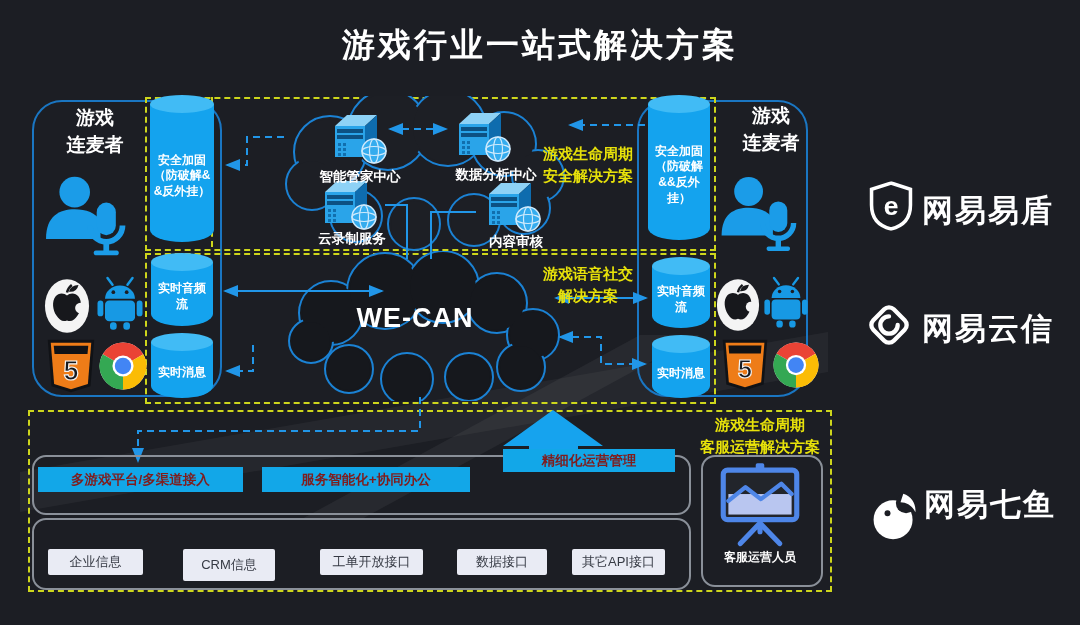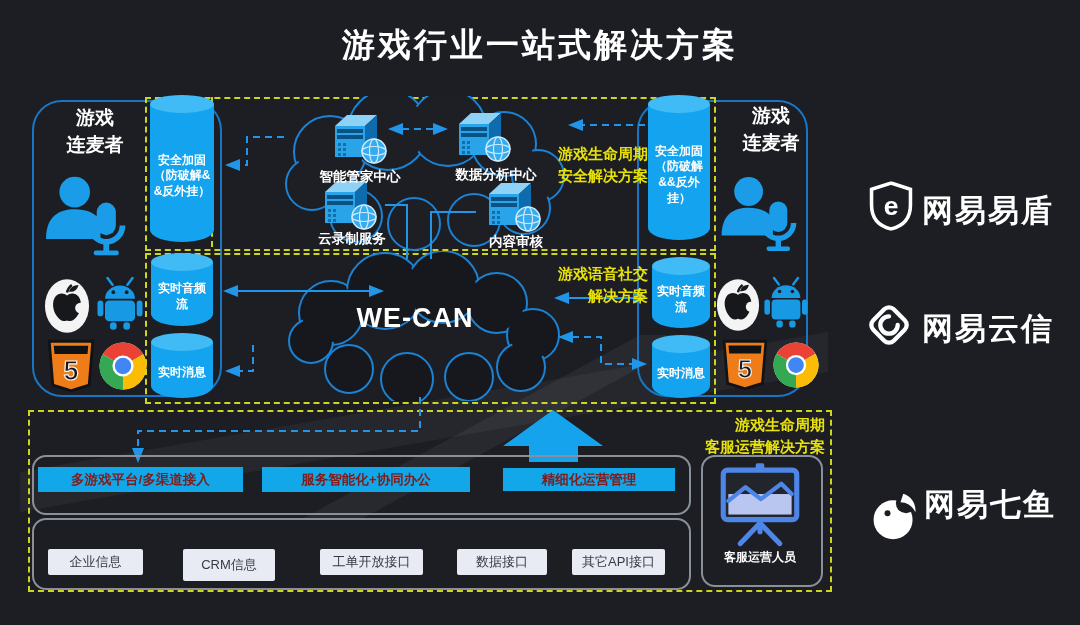--- a/index.html
+++ b/index.html
@@ -10,21 +10,21 @@
   .title{font-family:"Liberation Serif",serif;font-weight:700;font-size:33px;letter-spacing:3px;white-space:nowrap;}
   .panel{border:2.5px solid #1a76c2;border-radius:30px;}
   .ybox{border:2px dashed #cdd61c;}
   .yline{border-left:2px dashed #cdd61c;width:0;}
   .panel-label{font-size:19px;font-weight:700;line-height:27px;text-align:center;}
   .cyl{background:#14a3ee;border-radius:0 0 50% 50% / 0 0 12px 12px;}
   .cyl::before{content:"";position:absolute;left:0;right:0;top:-9px;height:18px;border-radius:50%;background:#41bbf5;}
   .cyl-label{position:absolute;left:3px;right:3px;top:12px;bottom:6px;display:flex;align-items:center;justify-content:center;
              text-align:center;font-size:12px;font-weight:700;line-height:1.3;word-break:break-all;}
   .srv-label{font-family:"Liberation Serif",serif;font-size:13.5px;font-weight:700;text-align:center;white-space:nowrap;}
-  .badge{color:#e8e20a;font-size:15px;font-weight:700;line-height:1.45;text-align:right;white-space:nowrap;}
+  .badge{color:#e8e20a;font-size:15px;font-weight:700;line-height:1.45;text-align:center;white-space:nowrap;}
   .cyanbtn{background:#12a7e8;color:#7f1d1d;font-weight:700;font-size:13.5px;}
   .graybox{border:2px solid #8a9099;border-radius:14px;}
   .litebtn{background:#e9ebf4;border-radius:2px;color:#363a44;font-size:13px;}
   .wecan{font-size:27px;font-weight:800;letter-spacing:1px;}
   .brand{color:#fff;font-weight:700;font-size:31px;letter-spacing:2px;white-space:nowrap;}
   .opf-title{font-family:"Liberation Serif",serif;font-size:13px;font-weight:700;}
   .staff-label{font-size:12px;font-weight:700;}
 </style>
 </head>
 <body>
@@ -302,21 +302,21 @@
   </div>
 
   <div class="abs badge" style="left:695px;top:414px;width:130px">
     <div>游戏生命周期</div>
     <div>客服运营解决方案</div>
   </div>
 
   <div class="abs graybox" style="left:32px;top:455px;width:655px;height:56px"></div>
   <div class="abs cyanbtn ctr" style="left:38px;top:467px;width:205px;height:25px">多游戏平台/多渠道接入</div>
   <div class="abs cyanbtn ctr" style="left:262px;top:467px;width:208px;height:25px">服务智能化+协同办公</div>
-  <div class="abs cyanbtn ctr" style="left:503px;top:468px;width:172px;height:23px">精细化运营管理</div>
+  <div class="abs cyanbtn ctr" style="left:503px;top:449px;width:172px;height:23px">精细化运营管理</div>
 
   <div class="abs graybox" style="left:32px;top:518px;width:655px;height:68px"></div>
   <div class="abs litebtn ctr" style="left:48px;top:549px;width:95px;height:26px">企业信息</div>
   <div class="abs litebtn ctr" style="left:183px;top:549px;width:92px;height:32px">CRM信息</div>
   <div class="abs litebtn ctr" style="left:320px;top:549px;width:103px;height:26px">工单开放接口</div>
   <div class="abs litebtn ctr" style="left:457px;top:549px;width:90px;height:26px">数据接口</div>
   <div class="abs litebtn ctr" style="left:572px;top:549px;width:93px;height:26px">其它API接口</div>
 
   <div class="abs graybox" style="left:701px;top:455px;width:118px;height:128px"></div>
   <svg class="abs" style="left:713px;top:463px;width:94px;height:86px">

